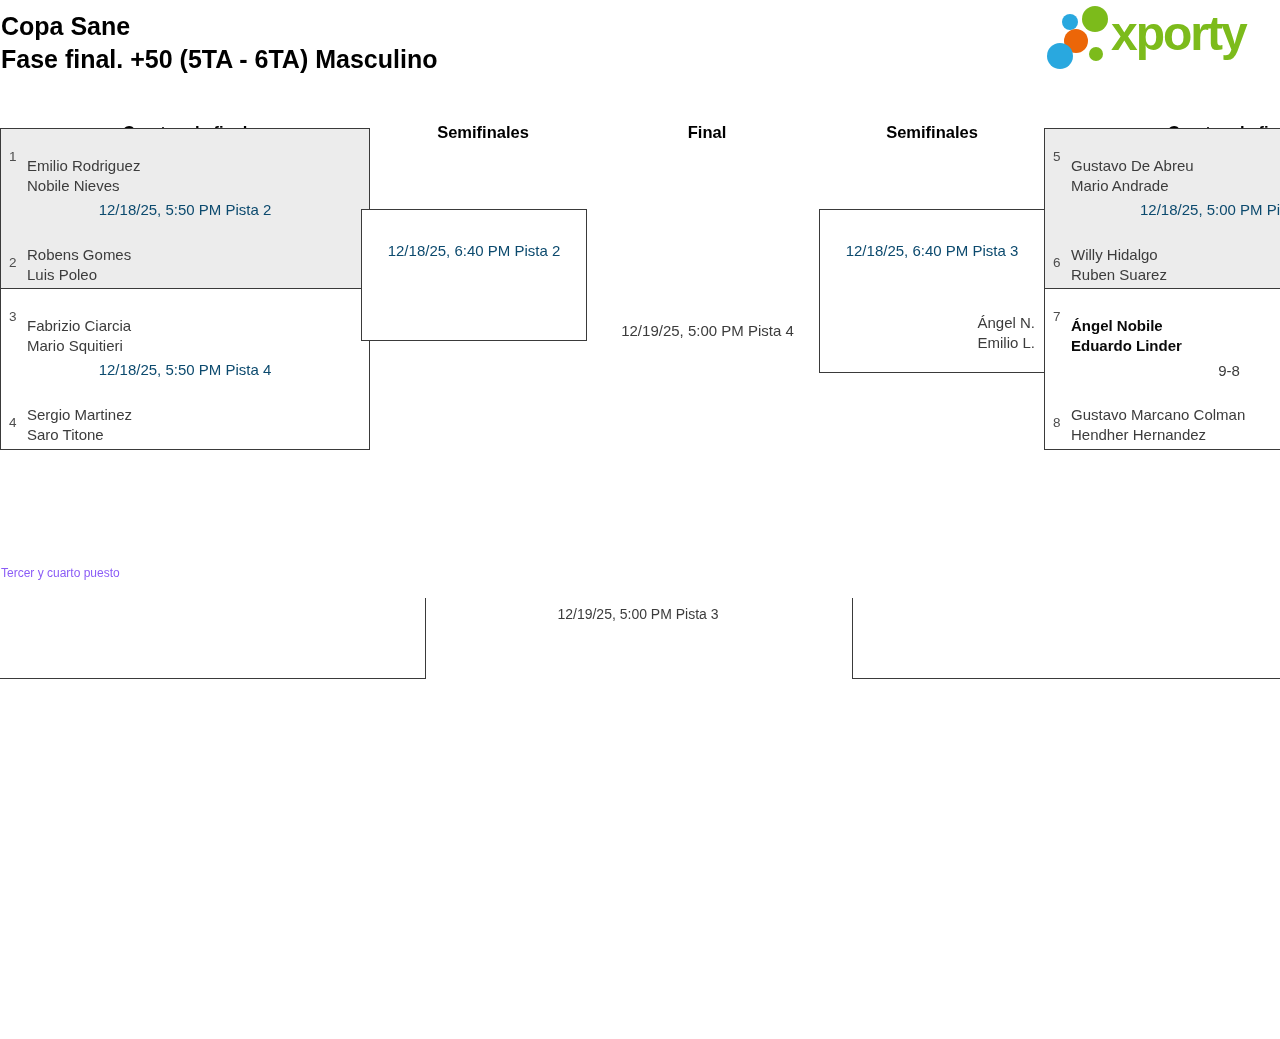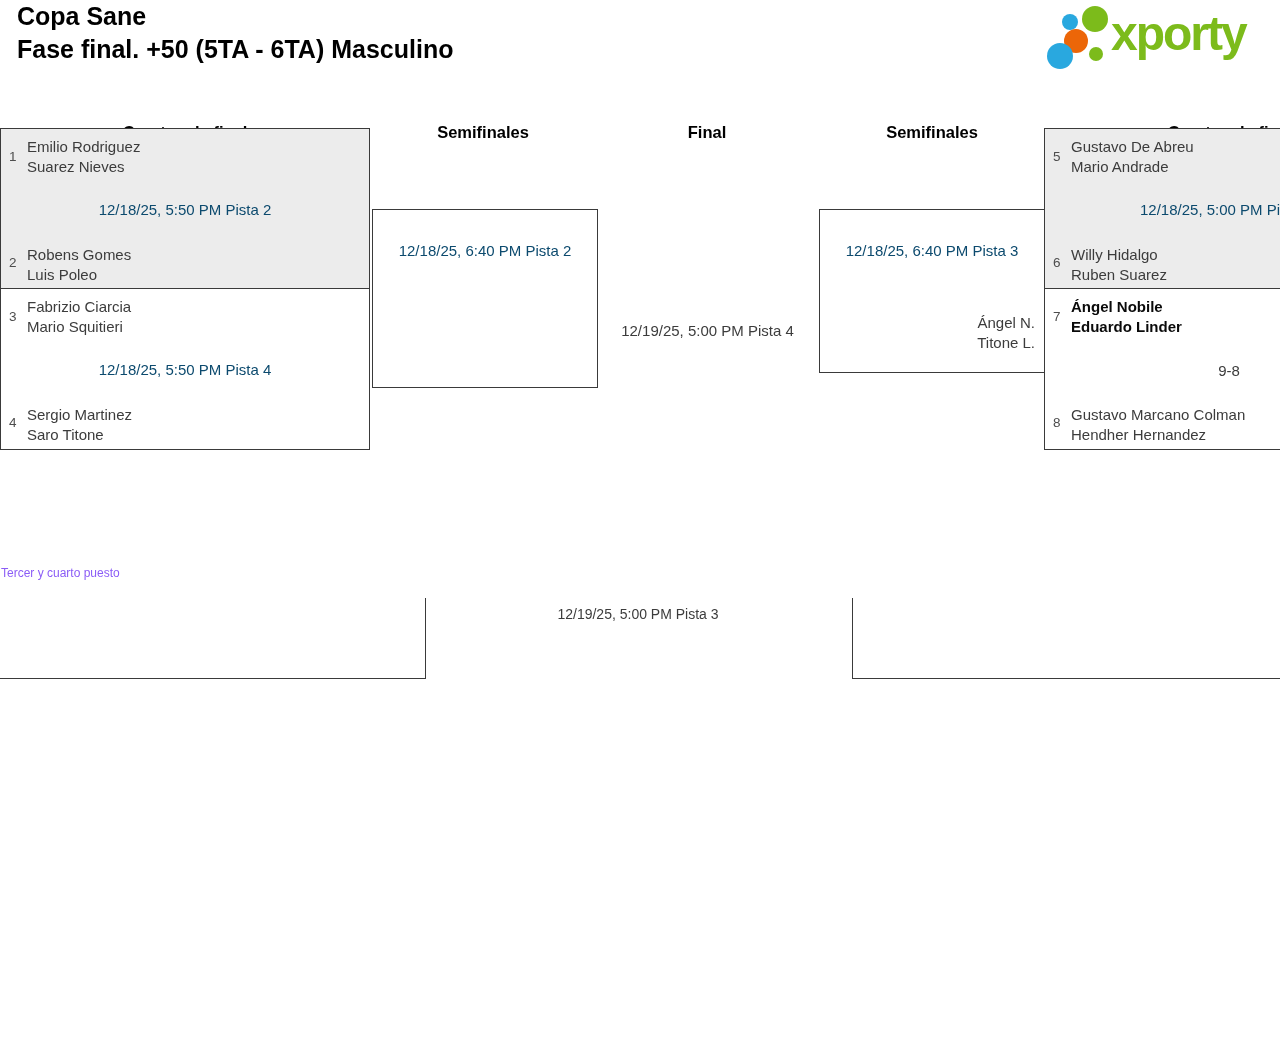--- a/index.html
+++ b/index.html
@@ -5,43 +5,43 @@
   html, body { margin: 0; padding: 0; }
   body {
     width: 1280px; height: 1039px;
     position: relative;
     overflow: hidden;
     background: #ffffff;
     font-family: "Liberation Sans", sans-serif;
     color: #3c3c3c;
   }
   .page-title {
-    position: absolute; left: 1px; top: 0;
-    font-size: 25px; line-height: 33px; font-weight: 600; color: #000; padding-left: 16px;
+    position: absolute; left: 1px; top: 10px;
+    font-size: 25px; line-height: 33px; font-weight: 600; color: #000;
   }
   .logo { position: absolute; left: 1043px; top: 0; width: 240px; height: 75px; cursor: pointer; }
   .col-header {
     position: absolute; top: 95px; width: 300px;
     text-align: center; font-size: 16.5px; font-weight: 600; color: #000;
     white-space: nowrap;
     margin-top: 28px;
   }
   .box {
     position: absolute;
     border: 1.5px solid #3a3a3a;
     background: #ffffff;
     box-sizing: border-box;
   }
   .box.gray { background: #ececec; }
   .team {
     position: absolute; left: 26px; right: 6px;
     font-size: 15px; line-height: 19.5px; color: #3c3c3c;
     white-space: nowrap;
   }
-  .team.top { top: 8px; }
+  .team.top { top: 27px; }
   .team.bot { top: 116px; }
   .team.winner { font-weight: 700; color: #0a0a0a; }
   .seed {
     position: absolute; left: 8px; width: 14px;
     font-size: 13.5px; color: #4d4d4d; text-align: left;
   }
   .seed.top { top: 20px; }
   .seed.bot { top: 126px; }
   .sched {
     position: absolute; left: 0; right: 0; top: 72px;
@@ -106,21 +106,21 @@
 <div class="col-header" style="left:35px">Cuartos de final</div>
 <div class="col-header" style="left:333px">Semifinales</div>
 <div class="col-header" style="left:557px">Final</div>
 <div class="col-header" style="left:782px">Semifinales</div>
 <div class="col-header" style="left:1080px">Cuartos de final</div>
 
 <div class="box gray" style="left:0; top:128px; width:370px; height:161px;">
   <div class="seed top">1</div>
   <div class="team top">
     <div>Emilio Rodriguez</div>
-    <div>Suarez Nieves</div>
+    <div>Nobile Nieves</div>
   </div>
   <div class="sched">12/18/25, 5:50 PM Pista 2</div>
   <div class="seed bot">2</div>
   <div class="team bot">
     <div>Robens Gomes</div>
     <div>Luis Poleo</div>
   </div>
 </div>
 
 <div class="box" style="left:0; top:288px; width:370px; height:162px;">
@@ -130,31 +130,31 @@
     <div>Mario Squitieri</div>
   </div>
   <div class="sched">12/18/25, 5:50 PM Pista 4</div>
   <div class="seed bot">4</div>
   <div class="team bot">
     <div>Sergio Martinez</div>
     <div>Saro Titone</div>
   </div>
 </div>
 
-<div class="box" style="left:372px; top:209px; width:226px; height:179px;">
+<div class="box" style="left:361px; top:209px; width:226px; height:132px;">
   <div class="sched sf">12/18/25, 6:40 PM Pista 2</div>
 </div>
 
 <div class="final-sched">12/19/25, 5:00 PM Pista 4</div>
 
 <div class="box" style="left:819px; top:209px; width:226px; height:164px;">
   <div class="sched sf">12/18/25, 6:40 PM Pista 3</div>
   <div class="sf-team">
     <div>Ángel N.</div>
-    <div>Titone L.</div>
+    <div>Emilio L.</div>
   </div>
 </div>
 
 <div class="box gray" style="left:1044px; top:128px; width:370px; height:161px;">
   <div class="seed top">5</div>
   <div class="team top">
     <div>Gustavo De Abreu</div>
     <div>Mario Andrade</div>
   </div>
   <div class="sched clipped">12/18/25, 5:00 PM Pi</div>

